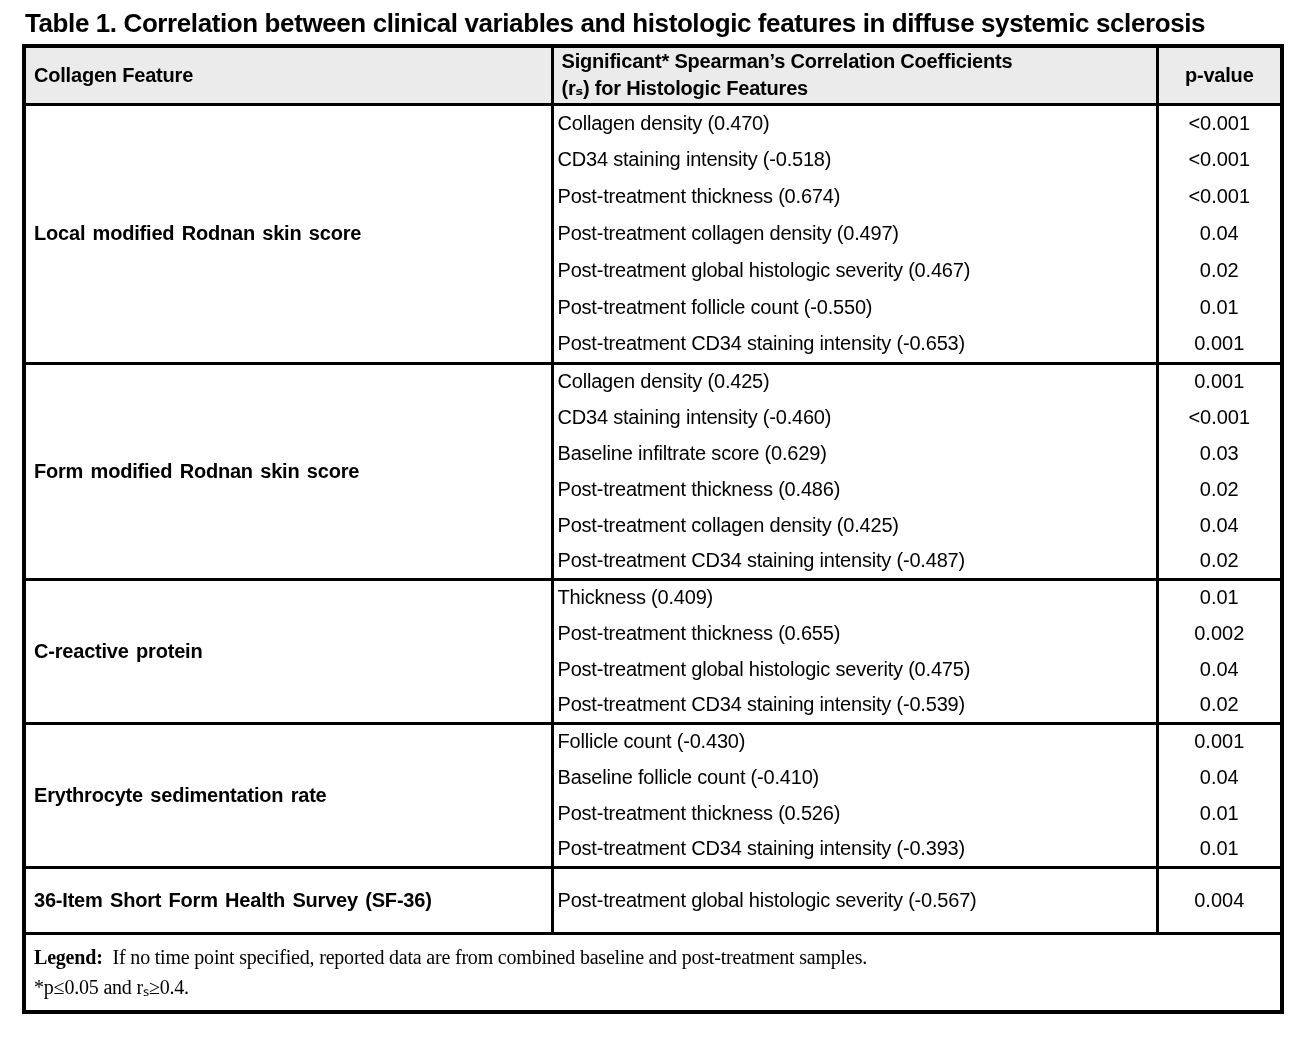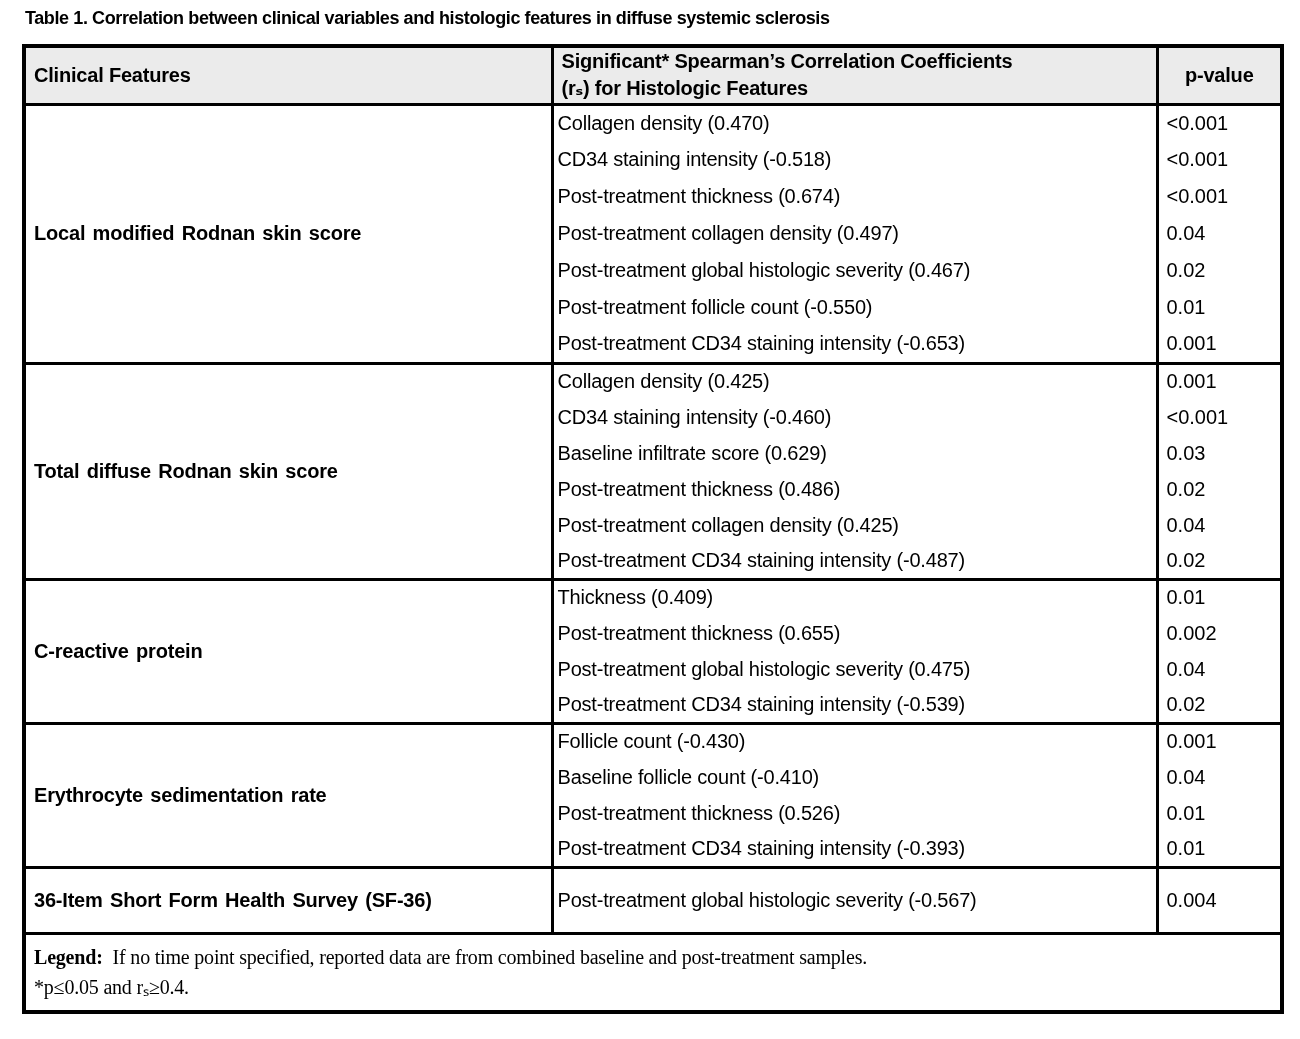--- a/index.html
+++ b/index.html
@@ -8,21 +8,21 @@
     width: 1300px; height: 1039px;
     background: #ffffff;
     color: #000000;
     font-family: "Liberation Sans", "DejaVu Sans", sans-serif;
     overflow: hidden;
     position: relative;
   }
   .page-title {
     position: absolute;
     left: 25px; top: 8px;
-    font-size: 18px;
+    font-size: 26px;
     font-weight: bold;
     letter-spacing: -0.4px;
     white-space: nowrap;
   }
   table.ctable {
     position: absolute;
     left: 22px; top: 44px;
     width: 1258px;
     border-collapse: collapse;
     table-layout: fixed;
@@ -58,20 +58,21 @@
     letter-spacing: -0.2px;
   }
   td.hist {
     height: 37px;
     vertical-align: middle;
     padding-left: 4px;
     letter-spacing: -0.2px;
   }
   tbody.compact td.hist, tbody.compact td.pval { height: 36px; }
   td.pval {
+    text-align: center;
     vertical-align: middle;
   }
   tbody.sf td.hist, tbody.sf td.pval { height: 66px; }
 
   tbody.legendrow td {
     border-top: 3px solid #000;
     height: 68px;
     vertical-align: top;
     padding: 7px 8px 8px 8px;
     line-height: 30px;
@@ -86,21 +87,21 @@
 <div class="page-title">Table 1. Correlation between clinical variables and histologic features in diffuse systemic sclerosis</div>
 
 <table class="ctable">
   <colgroup>
       <col class="c1">
       <col class="c2">
       <col class="c3">
     </colgroup>
   <thead>
     <tr>
-      <th>Clinical Features</th>
+      <th>Collagen Feature</th>
       <th>
         <span class="hline">Significant* Spearman’s Correlation Coefficients</span>
         <span class="hline">(rₛ) for Histologic Features</span>
       </th>
       <th class="ph">p-value</th>
     </tr>
   </thead>
 
   <tbody class="group">
     <tr>
@@ -129,21 +130,21 @@
       <td class="pval">0.01</td>
     </tr>
     <tr>
       <td class="hist">Post-treatment CD34 staining intensity (-0.653)</td>
       <td class="pval">0.001</td>
     </tr>
   </tbody>
 
   <tbody class="group compact">
     <tr>
-      <td class="feature" rowspan="6">Total diffuse Rodnan skin score</td>
+      <td class="feature" rowspan="6">Form modified Rodnan skin score</td>
       <td class="hist">Collagen density (0.425)</td>
       <td class="pval">0.001</td>
     </tr>
     <tr>
       <td class="hist">CD34 staining intensity (-0.460)</td>
       <td class="pval">&lt;0.001</td>
     </tr>
     <tr>
       <td class="hist">Baseline infiltrate score (0.629)</td>
       <td class="pval">0.03</td>

